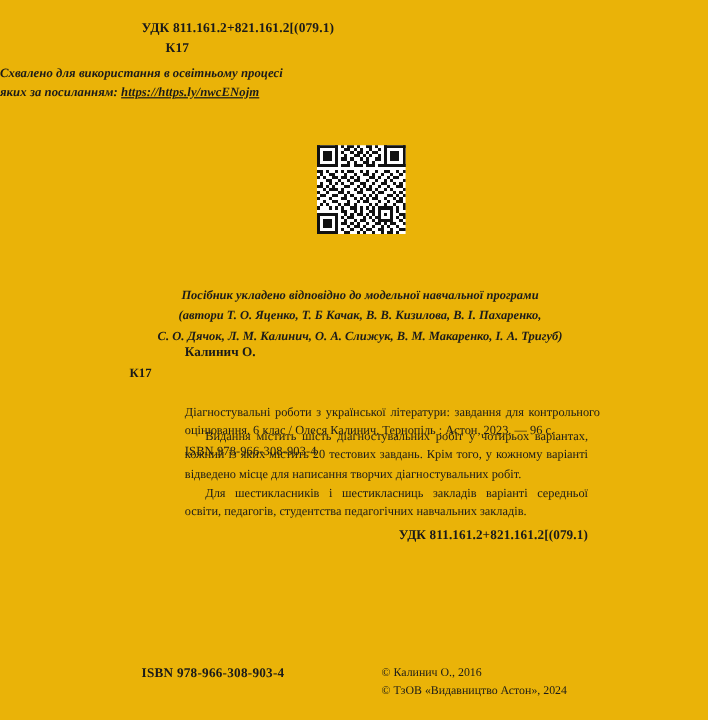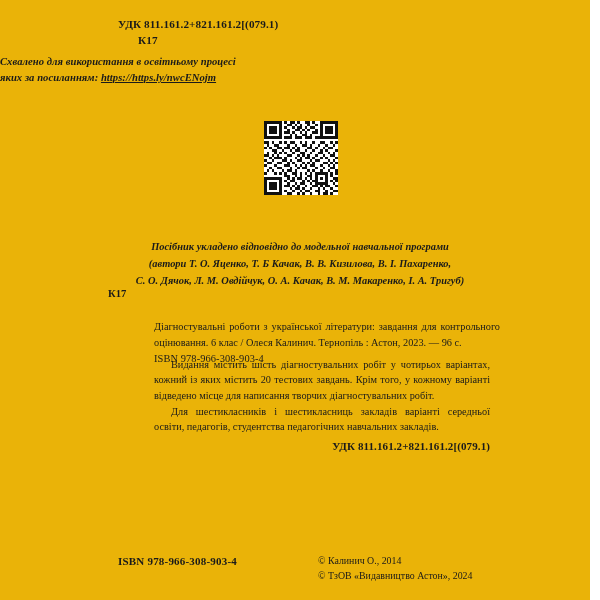--- a/index.html
+++ b/index.html
@@ -439,38 +439,39 @@
           <rect x="21" y="28" width="1" height="1"></rect>
           <rect x="23" y="28" width="2" height="1"></rect>
           <rect x="26" y="28" width="1" height="1"></rect>
       </g>
     </svg>
   </div>
 
   <div class="program-note">
     <span class="ln">Посібник укладено відповідно до модельної навчальної програми</span>
     <span class="ln">(автори Т. О. Яценко, Т. Б Качак, В. В. Кизилова, В. І. Пахаренко,</span>
-    <span class="ln">С. О. Дячок, Л. М. Овдійчук, О. А. Качак, В. М. Макаренко, І. А. Тригуб)</span>
+    <span class="ln">С. О. Дячок, Л. М. Калинич, О. А. Слижук, В. М. Макаренко, І. А. Тригуб)</span>
   </div>
 
   <div class="biblio">
+    <div class="biblio-author">Калинич О.</div>
     <div class="biblio-row">
       <div class="biblio-sig">К17</div>
       <div class="biblio-desc">Діагностувальні роботи з української літератури: завдання для контрольного оцінювання. 6 клас / Олеся Калинич. Тернопіль : Астон, 2023. — 96 с.</div>
     </div>
     <div class="biblio-isbn">ISBN 978-966-308-903-4</div>
   </div>
 
   <div class="annotation">
     <p>Видання містить шість діагностувальних робіт у чотирьох варіантах, кожний із яких містить 20 тестових завдань. Крім того, у кожному варіанті відведено місце для написання творчих діагностувальних робіт.</p>
     <p>Для шестикласників і шестикласниць закладів варіанті середньої освіти, педагогів, студентства педагогічних навчальних закладів.</p>
     <div class="udc-bottom">УДК 811.161.2+821.161.2[(079.1)</div>
   </div>
 
   <div class="footer">
     <div class="footer-isbn">ISBN 978-966-308-903-4</div>
     <div class="footer-rights">
-      <span class="ln">© Калинич О., 2014</span>
+      <span class="ln">© Калинич О., 2016</span>
       <span class="ln">© ТзОВ «Видавництво Астон», 2024</span>
     </div>
   </div>
 
 </div>
 
 </body></html>

